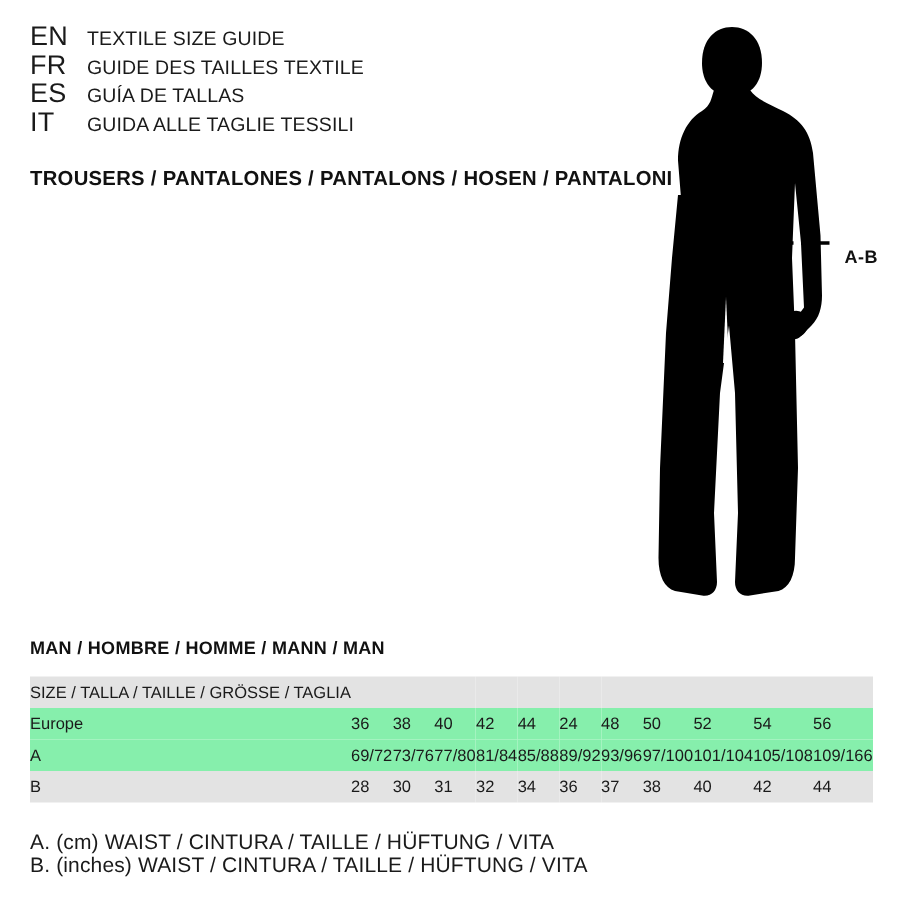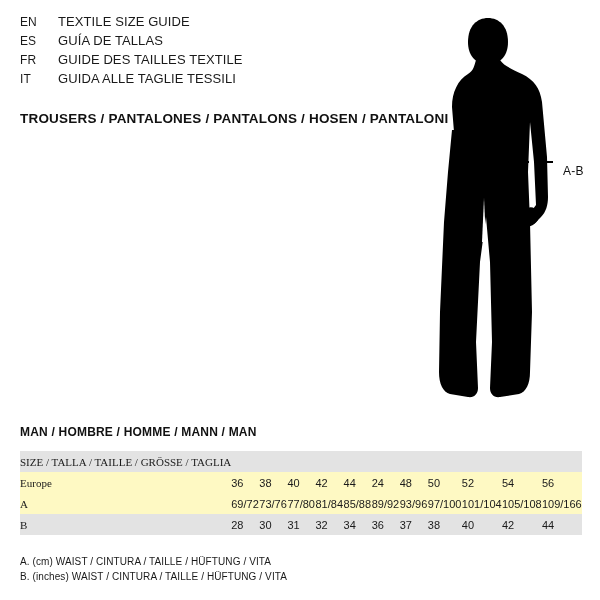--- a/index.html
+++ b/index.html
@@ -31,21 +31,21 @@
   .lang-row {
     display: flex;
     align-items: baseline;
     height: 19px;
     font-size: 13px;
     letter-spacing: 0.1px;
   }
   .lang-code {
     width: 38px;
     flex: 0 0 38px;
-    font-size: 12px;
+    font-size: 18px;
     color: #1a1a1a;
   }
   .lang-text {
     font-size: 13px;
     color: #1a1a1a;
   }
 
   
   .section-title {
     position: absolute;
@@ -66,21 +66,21 @@
     height: 400px;
   }
   .figure-wrap svg {
     display: block;
   }
   .ab-label {
     position: absolute;
     left: 163px;
     top: 152px;
     font-size: 12px;
-    font-weight: normal;
+    font-weight: bold;
     color: #111;
     letter-spacing: 0.3px;
   }
 
   
   .table-title {
     position: absolute;
     left: 20px;
     top: 425px;
     font-size: 12px;
@@ -99,67 +99,66 @@
   table.size-table td {
     padding: 2px 0 2px 0;
     height: 17px;
     vertical-align: middle;
     white-space: nowrap;
   }
   table.size-table tr.shaded {
     background: #e3e3e3;
   }
   table.size-table tr.plain {
-    background: #fef9c3;
+    background: #86efac;
   }
   td.label-cell {
     width: 98px;
     padding-left: 2px;
     font-weight: normal;
-    font-family: Liberation Serif, serif;
   }
   td.val-cell {
     width: 51.5px;
     text-align: left;
     padding-left: 1px;
   }
   .row-head td {
     font-weight: normal;
   }
 
   
   .footnotes {
     position: absolute;
     left: 20px;
     top: 554px;
-    font-size: 10px;
+    font-size: 14px;
     line-height: 15px;
     color: #1a1a1a;
   }
   .footnote {
     letter-spacing: 0.1px;
   }
 </style>
 </head>
 <body>
 
 <div class="page">
 
   <div class="lang-block">
     <div class="lang-row">
       <span class="lang-code">EN</span>
       <span class="lang-text">TEXTILE SIZE GUIDE</span>
     </div>
     <div class="lang-row">
+      <span class="lang-code">FR</span>
+      <span class="lang-text">GUIDE DES TAILLES TEXTILE</span>
+    </div>
+    <div class="lang-row">
       <span class="lang-code">ES</span>
       <span class="lang-text">GUÍA DE TALLAS</span>
-    </div>
-    <div class="lang-row">
-      <span class="lang-code">FR</span>
-      <span class="lang-text">GUIDE DES TAILLES TEXTILE</span>
     </div>
     <div class="lang-row">
       <span class="lang-code">IT</span>
       <span class="lang-text">GUIDA ALLE TAGLIE TESSILI</span>
     </div>
   </div>
 
   <div class="section-title">TROUSERS / PANTALONES / PANTALONS / HOSEN / PANTALONI</div>
 
   <div class="figure-wrap">

